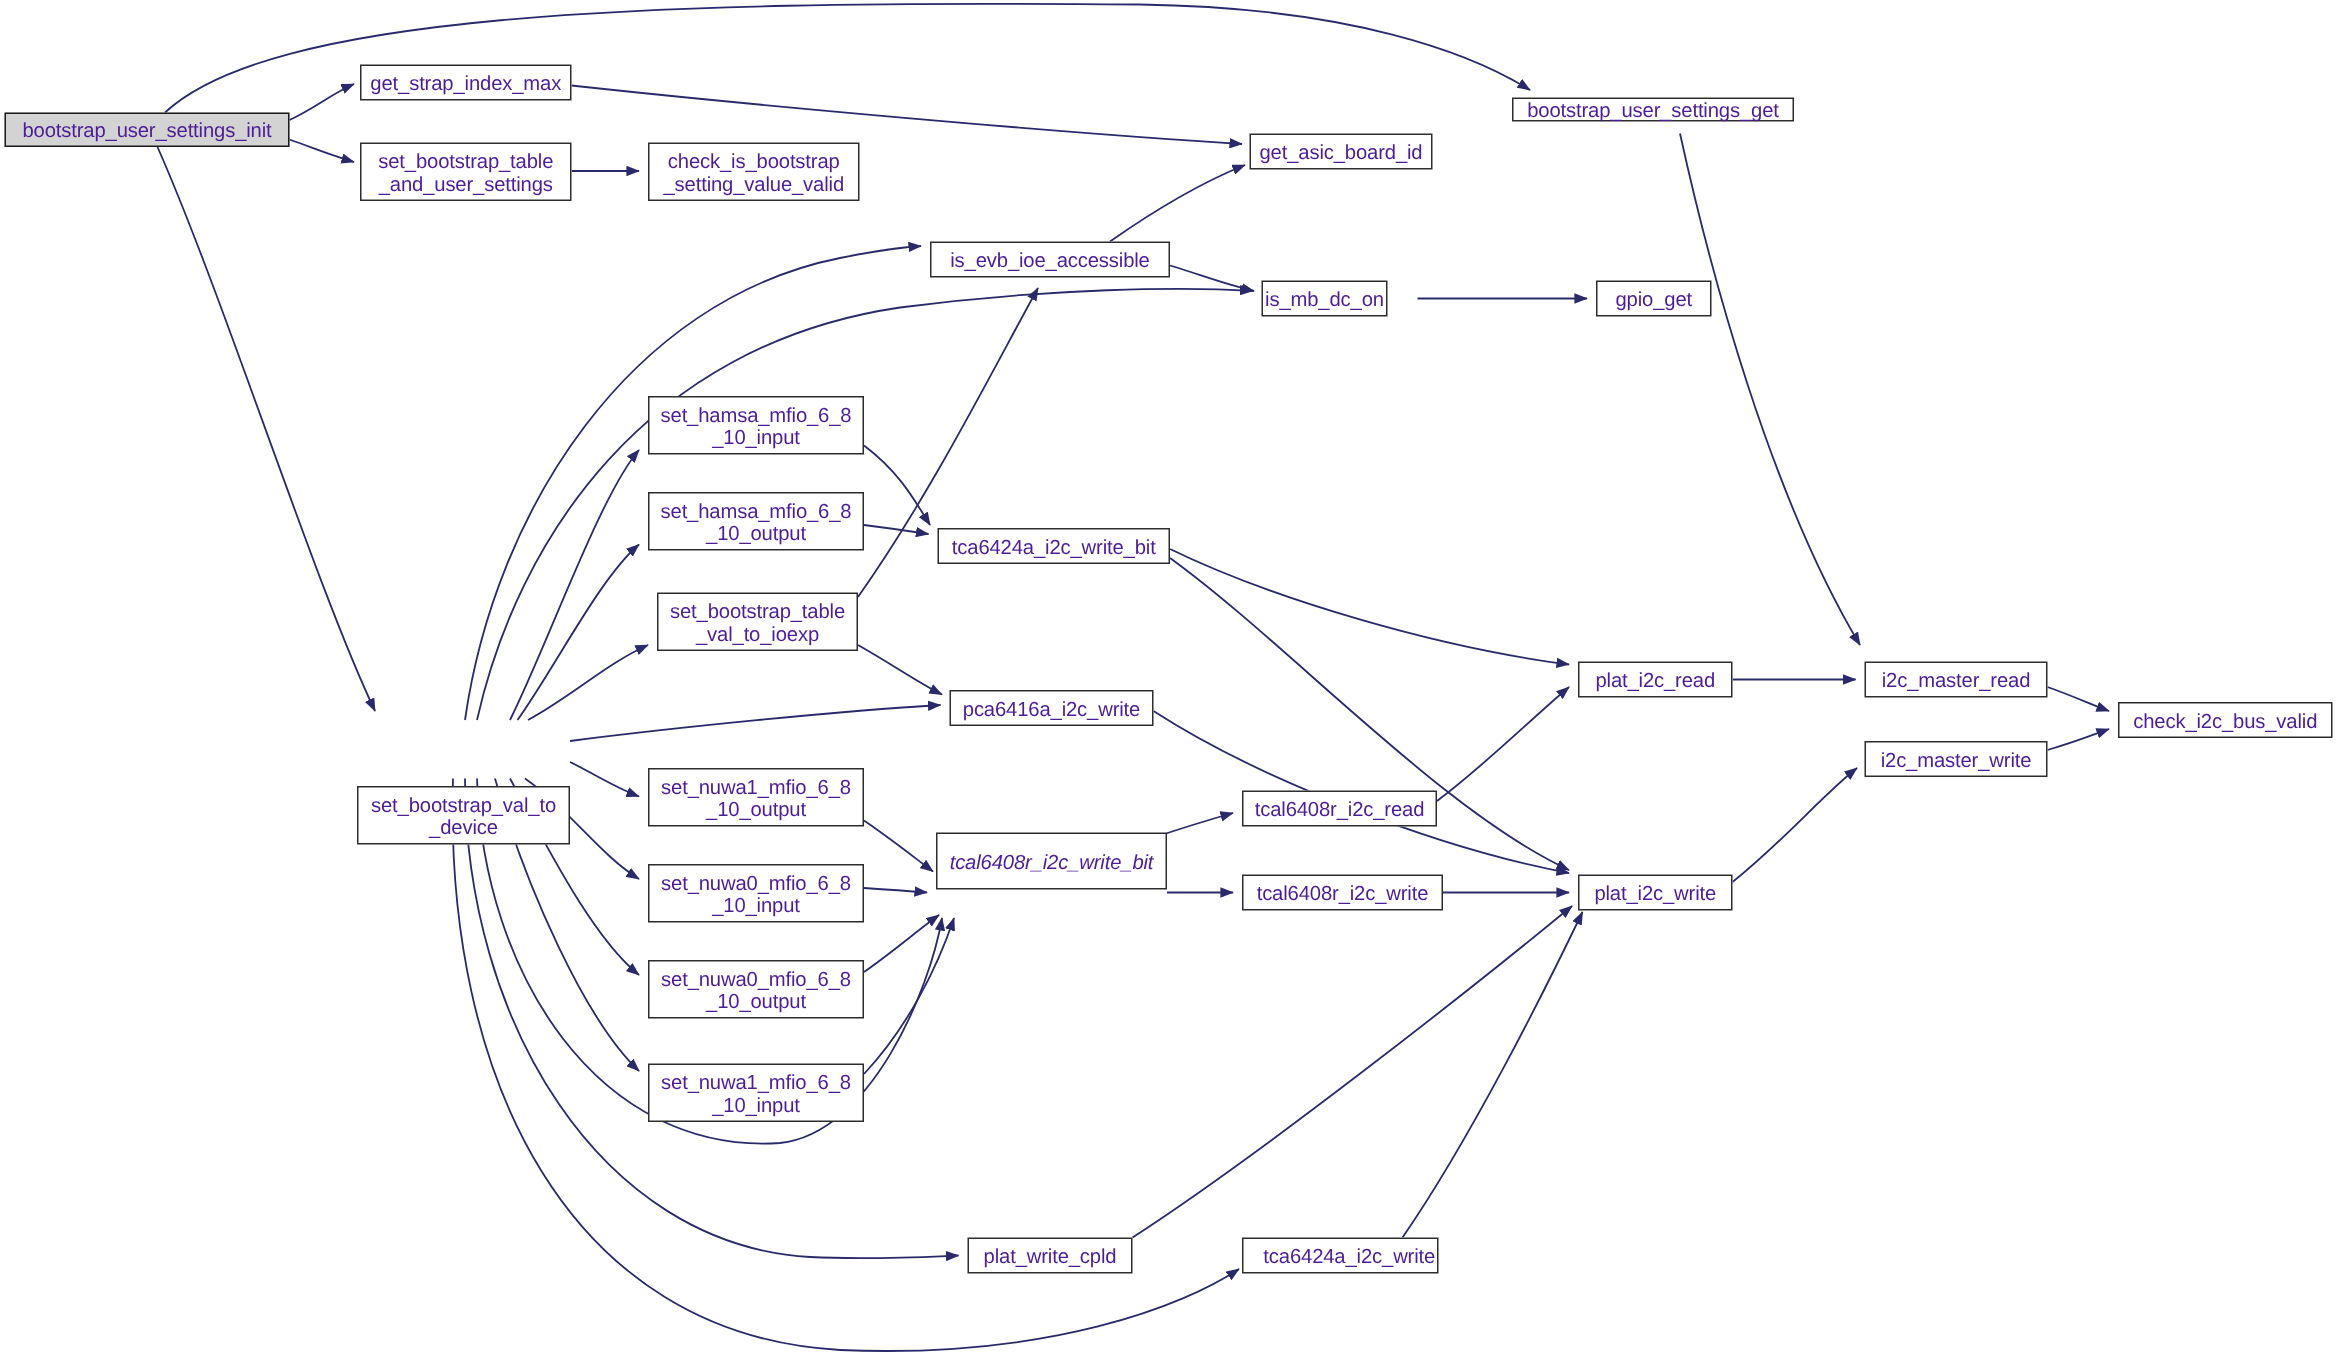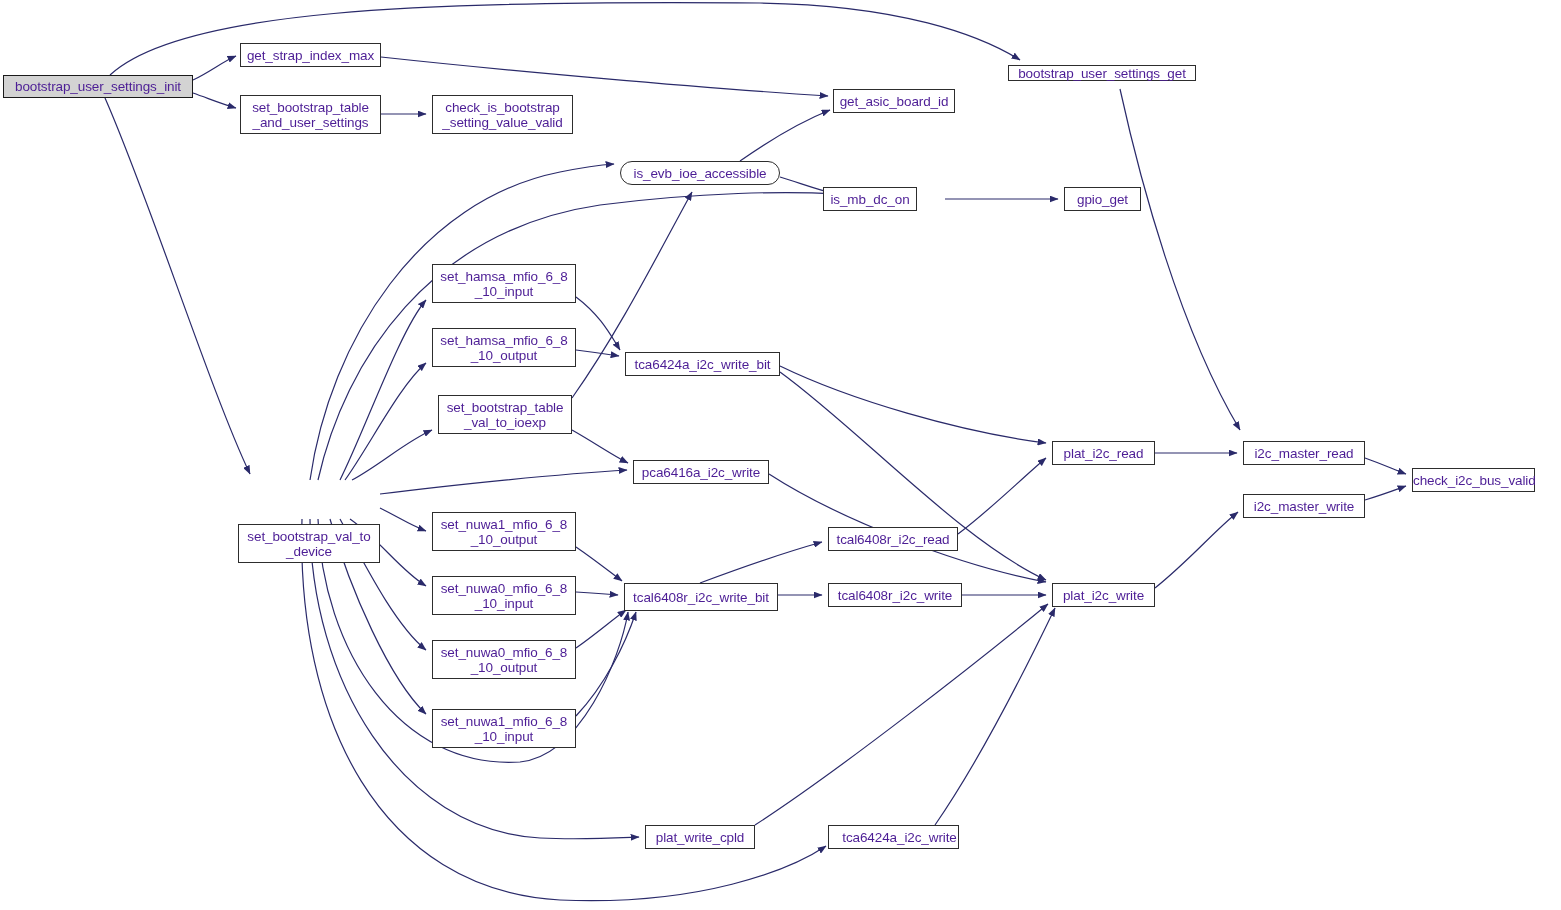--- a/index.html
+++ b/index.html
@@ -108,45 +108,45 @@
   </svg>
   <div id="nodes-group">
       <div class="gnode root" style="left: 3px; top: 75px; width: 190px; height: 23px;"><span class="lbl">bootstrap_user_settings_init</span></div>
       <div class="gnode" style="left: 240px; top: 43px; width: 141px; height: 24px;"><span class="lbl">get_strap_index_max</span></div>
       <div class="gnode" style="left: 240px; top: 95px; width: 141px; height: 39px;"><span class="lbl">set_bootstrap_table
 _and_user_settings</span></div>
       <div class="gnode" style="left: 432px; top: 95px; width: 141px; height: 39px;"><span class="lbl">check_is_bootstrap
 _setting_value_valid</span></div>
       <div class="gnode" style="left: 1008px; top: 65px; width: 188px; height: 16px;"><span class="lbl">bootstrap_user_settings_get</span></div>
       <div class="gnode" style="left: 833px; top: 89px; width: 122px; height: 24px;"><span class="lbl">get_asic_board_id</span></div>
-      <div class="gnode" style="left: 620px; top: 161px; width: 160px; height: 24px; border-radius: 12px;"><span class="lbl">is_evb_ioe_accessible</span></div>
-      <div class="gnode" style="left: 823px; top: 187px; width: 94px; height: 24px;"><span class="lbl">is_mb_dc_on</span></div>
+      <div class="gnode" style="left: 620px; top: 161px; width: 160px; height: 24px;"><span class="lbl">is_evb_ioe_accessible</span></div>
+      <div class="gnode" style="left: 841px; top: 187px; width: 84px; height: 24px;"><span class="lbl">is_mb_dc_on</span></div>
       <div class="gnode" style="left: 1064px; top: 187px; width: 77px; height: 24px;"><span class="lbl">gpio_get</span></div>
       <div class="gnode" style="left: 432px; top: 264px; width: 144px; height: 39px;"><span class="lbl">set_hamsa_mfio_6_8
 _10_input</span></div>
       <div class="gnode" style="left: 432px; top: 328px; width: 144px; height: 39px;"><span class="lbl">set_hamsa_mfio_6_8
 _10_output</span></div>
       <div class="gnode" style="left: 625px; top: 352px; width: 155px; height: 24px;"><span class="lbl">tca6424a_i2c_write_bit</span></div>
       <div class="gnode" style="left: 438px; top: 395px; width: 134px; height: 39px;"><span class="lbl">set_bootstrap_table
 _val_to_ioexp</span></div>
       <div class="gnode" style="left: 633px; top: 460px; width: 136px; height: 24px;"><span class="lbl">pca6416a_i2c_write</span></div>
       <div class="gnode" style="left: 238px; top: 480px; width: 142px; height: 39px; margin-top: 44px;"><span class="lbl">set_bootstrap_val_to
 _device</span></div>
       <div class="gnode" style="left: 432px; top: 512px; width: 144px; height: 39px;"><span class="lbl">set_nuwa1_mfio_6_8
 _10_output</span></div>
       <div class="gnode" style="left: 828px; top: 527px; width: 130px; height: 24px;"><span class="lbl">tcal6408r_i2c_read</span></div>
       <div class="gnode" style="left: 432px; top: 576px; width: 144px; height: 39px;"><span class="lbl">set_nuwa0_mfio_6_8
 _10_input</span></div>
-      <div class="gnode" style="left: 624px; top: 583px; width: 154px; height: 28px;"><span class="lbl">tcal6408r_i2c_write_bit</span></div>
+      <div class="gnode" style="left: 624px; top: 555px; width: 154px; height: 38px; font-style: italic;"><span class="lbl">tcal6408r_i2c_write_bit</span></div>
       <div class="gnode" style="left: 828px; top: 583px; width: 134px; height: 24px;"><span class="lbl">tcal6408r_i2c_write</span></div>
       <div class="gnode" style="left: 432px; top: 640px; width: 144px; height: 39px;"><span class="lbl">set_nuwa0_mfio_6_8
 _10_output</span></div>
       <div class="gnode" style="left: 432px; top: 709px; width: 144px; height: 39px;"><span class="lbl">set_nuwa1_mfio_6_8
 _10_input</span></div>
       <div class="gnode" style="left: 1052px; top: 441px; width: 103px; height: 24px;"><span class="lbl">plat_i2c_read</span></div>
       <div class="gnode" style="left: 1052px; top: 583px; width: 103px; height: 24px;"><span class="lbl">plat_i2c_write</span></div>
       <div class="gnode" style="left: 1243px; top: 441px; width: 122px; height: 24px;"><span class="lbl">i2c_master_read</span></div>
       <div class="gnode" style="left: 1243px; top: 494px; width: 122px; height: 24px;"><span class="lbl">i2c_master_write</span></div>
-      <div class="gnode" style="left: 1412px; top: 468px; width: 123px; height: 24px;"><span class="lbl">check_i2c_bus_valid</span></div>
+      <div class="gnode" style="left: 1412px; top: 468px; width: 143px; height: 24px;"><span class="lbl">check_i2c_bus_valid</span></div>
       <div class="gnode" style="left: 645px; top: 825px; width: 110px; height: 24px;"><span class="lbl">plat_write_cpld</span></div>
       <div class="gnode" style="left: 828px; top: 825px; width: 131px; height: 24px; padding-left: 12px;"><span class="lbl">tca6424a_i2c_write</span></div>
     </div>
 </div>
 
 </body></html>

